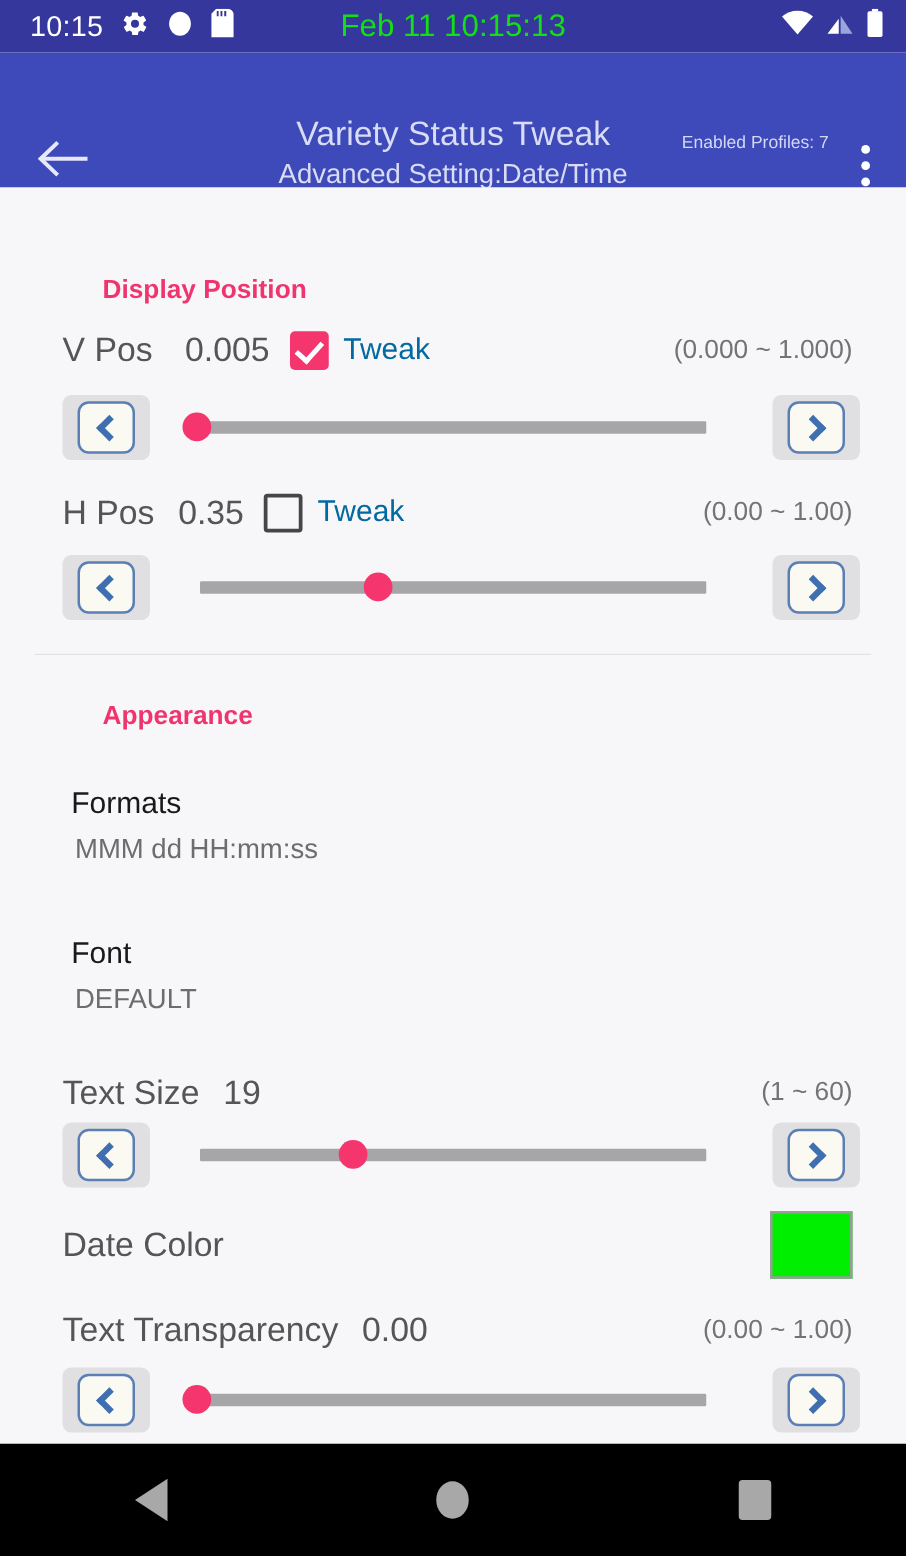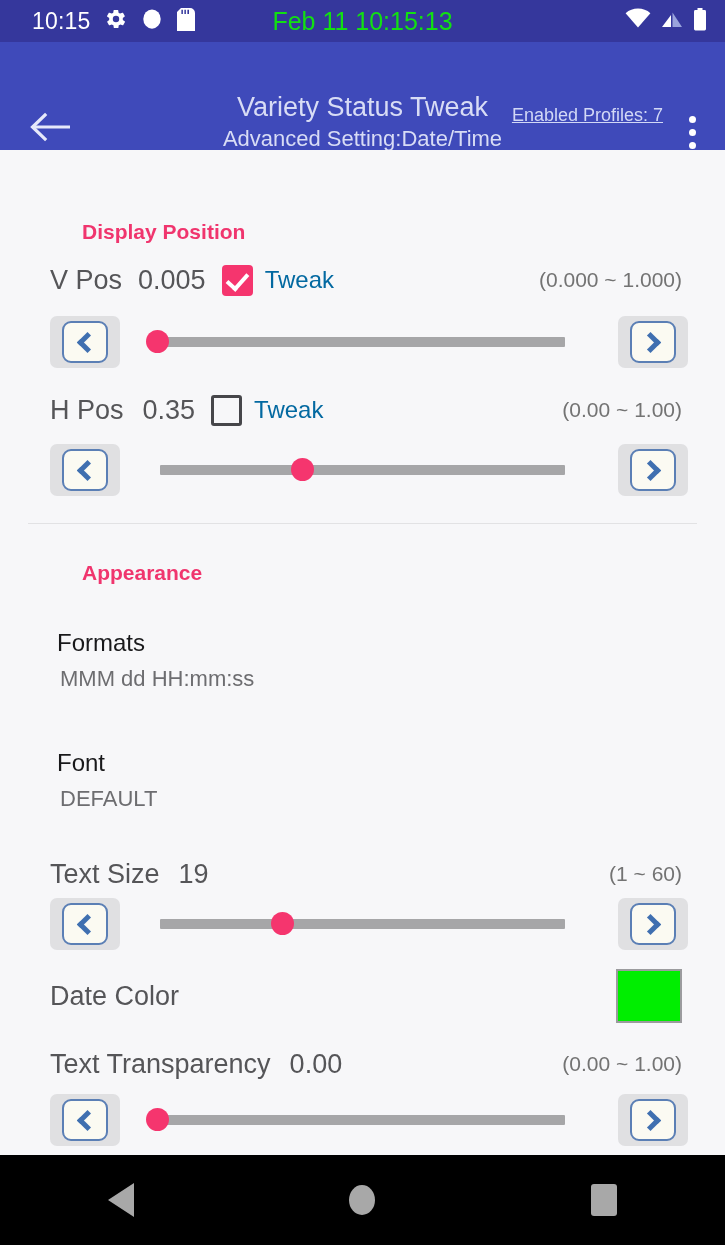--- a/index.html
+++ b/index.html
@@ -10,21 +10,21 @@
     overflow: hidden;
   }
   .screen { position: relative; width: 725px; height: 1245px; background: #f7f7f9; }
 
   
   .statusbar {
     position: absolute; top: 0; left: 0; width: 725px; height: 42px;
     background: #35379c;
     display: flex; align-items: center;
   }
-  .sb-left { display: flex; align-items: center; gap: 14px; padding-left: 32px; }
+  .sb-left { display: flex; align-items: center; gap: 14px; padding-left: 24px; }
   .sb-clock { color: #ffffff; font-size: 23px; letter-spacing: .2px; }
   .sb-green { position: absolute; left: 50%; transform: translateX(-50%);
               color: #12e012; font-size: 25px; white-space: nowrap; text-align: right; }
   .sb-right { position: absolute; right: 18px; display: flex; align-items: center; gap: 9px; }
   .ic { display: inline-block; }
 
   
   .appbar {
     position: absolute; top: 42px; left: 0; width: 725px; height: 108px;
     background: #3f4aba;
@@ -34,21 +34,21 @@
   }
   .title-block {
     position: absolute; left: 0; top: 48px; width: 725px; text-align: center;
     pointer-events: none;
   }
   .app-title { color: #d8dcf5; font-size: 27px; line-height: 34px; font-weight: 400; }
   .app-sub   { color: #d8dcf5; font-size: 22px; line-height: 30px; }
   .app-sub2  { color: #ccd2f2; font-size: 16px; line-height: 24px; }
   .profiles {
     position: absolute; right: 62px; top: 63px;
-    color: #d2d8f6; font-size: 18px; white-space: nowrap; text-decoration: underline;
+    color: #d2d8f6; font-size: 14px; white-space: nowrap;
   }
   .overflow {
     position: absolute; right: 20px; top: 70px;
     width: 26px; height: 40px;
     display: flex; flex-direction: column; align-items: center; justify-content: center; gap: 6px;
   }
   .overflow i { display: block; width: 7px; height: 7px; border-radius: 50%; background: #ffffff; }
 
   
   .content { position: absolute; top: 150px; left: 0; width: 725px; height: 1005px;
@@ -195,21 +195,21 @@
     </div>
   </div>
 
   <div class="content">
 
     <div style="height:70px"></div>
     <div class="section-head">Display Position</div>
 
     <div class="row-label" style="height:72px">
       <span class="lbl">V Pos</span>
-      <span class="val" style="margin-left:16px">0.005</span>
+      <span class="val" style="margin-left:26px">0.005</span>
       <span class="cbox on"></span>
       <span class="tweak-lbl">Tweak</span>
       <span class="range">(0.000 ~ 1.000)</span>
     </div>
     <div class="slider-row">
       <div class="nudge left">
         <div class="nudge-inner">
             <div class="chev l"></div>
           </div>
       </div>

